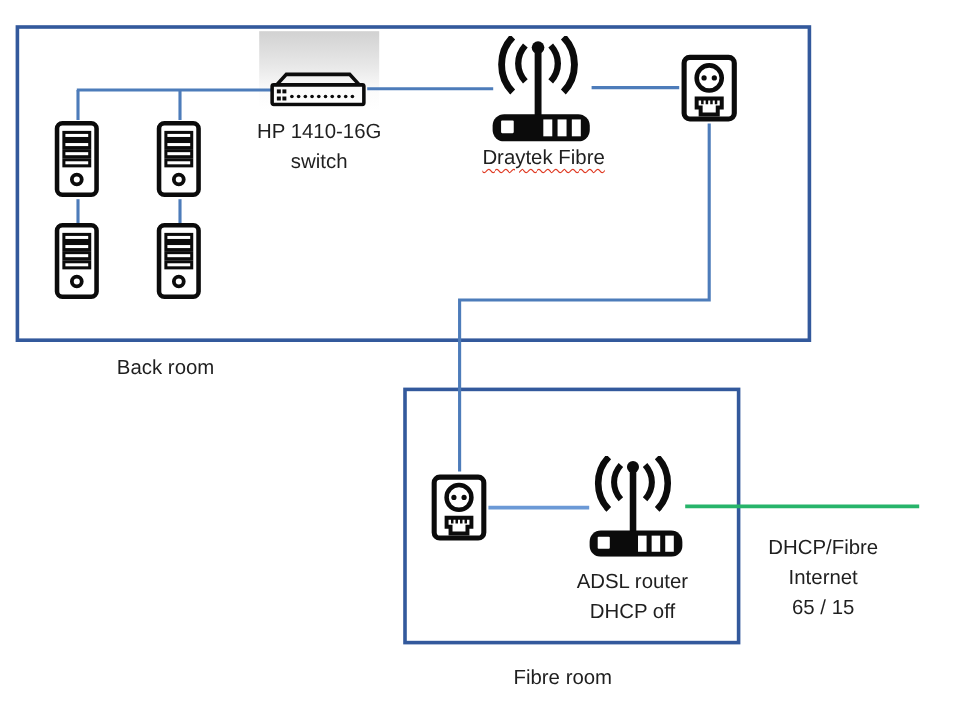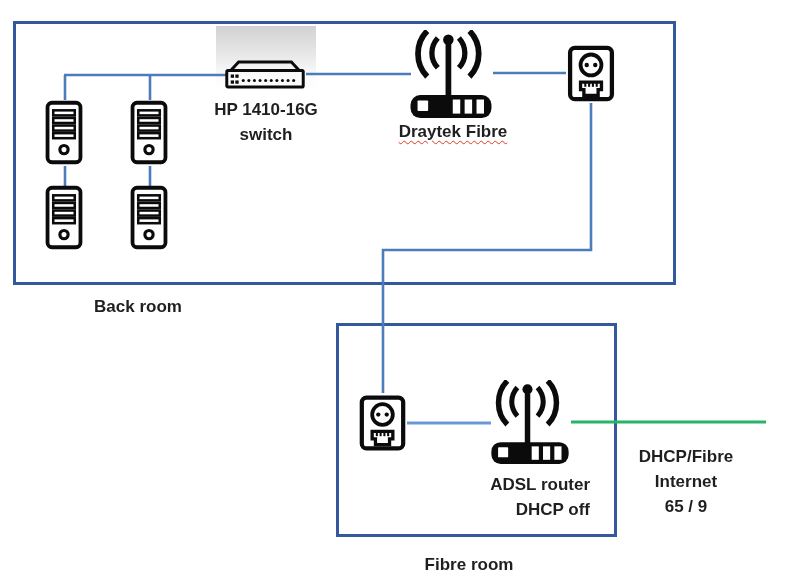--- a/index.html
+++ b/index.html
@@ -1,38 +1,38 @@
 <!DOCTYPE html>
 <html style="--room-border: #33599c; --connector: #4d7cba; --connector-light: #6b99d6; --internet-line: #27b46a; --icon: #0b0b0b; --text: #1f1f1f; --spellcheck: #e03b24;"><head>
 <meta charset="utf-8">
 <style>
   html,body{margin:0;padding:0;background:#ffffff;}
   .canvas{
     position:relative;width:800px;height:585px;background:#ffffff;
-    font-family:"Liberation Sans", sans-serif;overflow:hidden;font-weight:bold;
+    font-family:"Liberation Sans", sans-serif;overflow:hidden;
   }
   .room{
     position:absolute;border:3px solid var(--room-border,#33599c);
     box-sizing:border-box;background:transparent;
   }
   #back-room{left:13px;top:21px;width:663px;height:264px;}
   #front-room{left:336px;top:323px;width:281px;height:214px;}
   .glow{
     position:absolute;left:216px;top:26px;width:100px;height:66px;
     background:linear-gradient(to bottom, rgba(198,198,198,.8) 0%, rgba(214,214,214,.55) 45%, rgba(240,240,240,.25) 75%, rgba(255,255,255,0) 100%);
   }
   svg.layer{position:absolute;left:0;top:0;}
   .lbl{
     position:absolute;text-align:center;color:var(--text,#1f1f1f);
     font-size:17px;line-height:25px;white-space:nowrap;
   }
   #switch-label{left:191px;top:97px;width:150px;}
   #draytek-label{left:378px;top:119px;width:150px;}
   #back-room-label{left:63px;top:294px;width:150px;}
-  #adsl-label{left:440px;top:472px;width:150px;text-align:right;}
+  #adsl-label{left:452px;top:472px;width:150px;}
   #front-room-label{left:394px;top:552px;width:150px;}
   #internet-label{left:611px;top:444px;width:150px;}
   .misspelled{
     text-decoration-line:underline;
     text-decoration-style:wavy;
     text-decoration-color:var(--spellcheck,#e03b24);
     text-decoration-thickness:1px;
     text-underline-offset:3px;
   }
   .blue{stroke:var(--connector,#4d7cba);stroke-width:2.6;fill:none;}
@@ -143,16 +143,16 @@
   <div class="lbl" id="adsl-label">
     <div>ADSL router</div>
     <div>DHCP off</div>
   </div>
 
   <div class="lbl" id="front-room-label">Fibre room</div>
 
   <div class="lbl" id="internet-label">
     <div>DHCP/Fibre</div>
     <div>Internet</div>
-    <div>65 / 9</div>
+    <div>65 / 15</div>
   </div>
 
 </div>
 
 </body></html>

